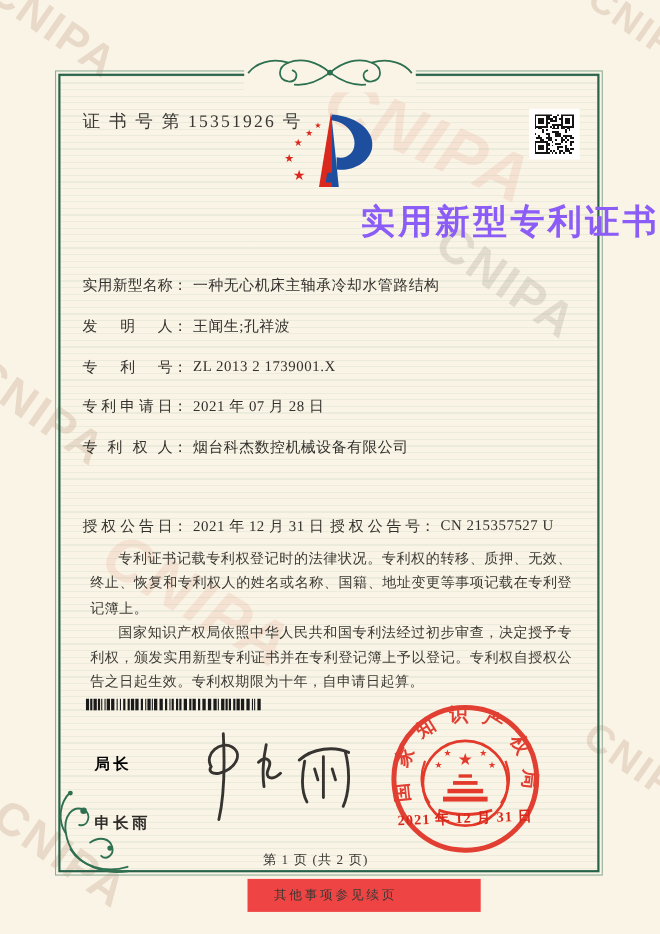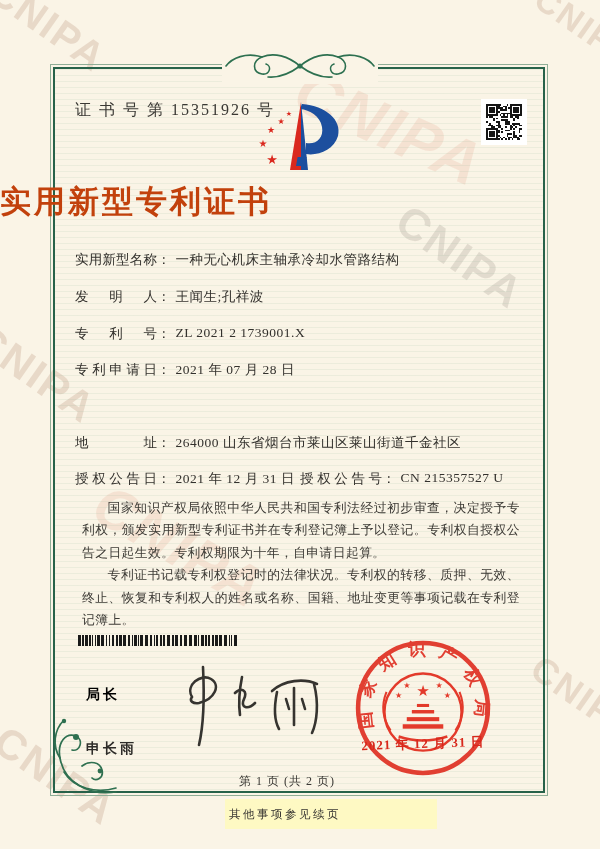--- a/index.html
+++ b/index.html
@@ -16,22 +16,22 @@
   .frame-inner{position:absolute;left:2px;top:2px;right:2px;bottom:2px;
       border:2px solid #27624a;box-sizing:border-box;
       background:repeating-linear-gradient(180deg, rgba(140,180,150,.13) 0 1px, rgba(0,0,0,0) 1px 6px);}
   .ornament-top{position:absolute;left:222px;top:48px;width:156px;height:36px;background:#faf4e6;}
   .corner-flourish{position:absolute;left:42px;top:710px;width:80px;height:88px;}
   
   .cert-no{position:absolute;left:75px;top:100px;font-size:16px;letter-spacing:2px;color:#3a3834;}
   .logo{position:absolute;left:252px;top:98px;width:96px;height:76px;}
   .qr-box{position:absolute;left:481px;top:99px;width:46px;height:46px;background:#ffffff;}
   .qr-box svg{position:absolute;left:5px;top:5px;}
-  .title{position:absolute;left:0;top:181px;width:600px;text-align:left;
-      font-size:31px;font-weight:600;letter-spacing:3px;color:#c2410c;}
+  .title{position:absolute;left:0;top:181px;width:600px;text-align:right;
+      font-size:31px;font-weight:600;letter-spacing:3px;color:#8b5cf6;}
   
   .row{position:absolute;left:75px;width:450px;height:20px;font-size:13.5px;color:#33312d;}
   .flabel{display:inline-block;width:82px;text-align:justify;text-align-last:justify;
       vertical-align:top;letter-spacing:0;}
   .fcolon{display:inline-block;vertical-align:top;}
   .fvalue{display:inline-block;vertical-align:top;margin-left:5px;letter-spacing:.5px;}
   .pair2{position:absolute;left:225px;top:0;}
   
   .body-text{position:absolute;left:82px;top:497px;width:438px;font-size:12.8px;
       line-height:22.4px;color:#3c3a35;text-align:justify;letter-spacing:.4px;}
@@ -44,22 +44,22 @@
   .signer-name{position:absolute;left:86px;top:740px;font-size:14px;letter-spacing:3px;
       font-weight:bold;color:#2e2c29;}
   .signature{position:absolute;left:172px;top:663px;width:185px;height:88px;}
   
   .seal{position:absolute;left:352px;top:637px;width:142px;height:142px;opacity:.93;}
   .seal-date{position:absolute;left:352px;top:735px;width:142px;text-align:center;
       font-size:13px;color:#d8281c;letter-spacing:1px;transform:rotate(-2deg);font-weight:bold;}
   
   .page-indicator{position:absolute;left:50px;top:773px;width:500px;text-align:center;
       font-size:12px;color:#3a3834;letter-spacing:1px;transform:translateX(-13px);}
-  .cont-note{position:absolute;left:225px;top:799px;width:212px;height:30px;background:#fef9c3;
-      font-size:11.5px;color:#3a3834;letter-spacing:2.5px;line-height:30px;padding-left:4px;
+  .cont-note{position:absolute;left:225px;top:799px;width:212px;height:30px;background:#ef4444;
+      font-size:11.5px;color:#3a3834;letter-spacing:2.5px;line-height:30px;padding-left:24px;
       box-sizing:border-box;}
   svg{display:block;}
 </style>
 </head>
 <body>
 
 <div class="page">
 
   <div class="wm" style="left:-18px;top:2px;font-size:40px;">CNIPA</div>
   <div class="wm" style="left:528px;top:8px;font-size:34px;">CNIPA</div>
@@ -343,38 +343,38 @@
 
   <div class="title">实用新型专利证书</div>
 
   <div class="row" style="top:251px">
     <span class="flabel">实用新型名称</span><span class="fcolon">：</span><span class="fvalue">一种无心机床主轴承冷却水管路结构</span>
   </div>
   <div class="row" style="top:288px">
     <span class="flabel">发明人</span><span class="fcolon">：</span><span class="fvalue">王闻生;孔祥波</span>
   </div>
   <div class="row" style="top:325px">
-    <span class="flabel">专利号</span><span class="fcolon">：</span><span class="fvalue">ZL 2021 2 1739001.X</span>
+    <span class="flabel">专利号</span><span class="fcolon">：</span><span class="fvalue">ZL 2013 2 1739001.X</span>
   </div>
   <div class="row" style="top:361px">
     <span class="flabel">专利申请日</span><span class="fcolon">：</span><span class="fvalue">2021 年 07 月 28 日</span>
   </div>
-  <div class="row" style="top:434px">
-    <span class="flabel">地址</span><span class="fcolon">：</span><span class="fvalue">264000 山东省烟台市莱山区莱山街道千金社区</span>
+  <div class="row" style="top:398px">
+    <span class="flabel">专利权人</span><span class="fcolon">：</span><span class="fvalue">烟台科杰数控机械设备有限公司</span>
   </div>
   <div class="row" style="top:470px">
     <span class="flabel">授权公告日</span><span class="fcolon">：</span><span class="fvalue">2021 年 12 月 31 日</span>
     <span class="pair2">
       <span class="flabel">授权公告号</span><span class="fcolon">：</span><span class="fvalue">CN 215357527 U</span>
     </span>
   </div>
 
   <div class="body-text">
+    <p>专利证书记载专利权登记时的法律状况。专利权的转移、质押、无效、终止、恢复和专利权人的姓名或名称、国籍、地址变更等事项记载在专利登记簿上。</p>
     <p>国家知识产权局依照中华人民共和国专利法经过初步审查，决定授予专利权，颁发实用新型专利证书并在专利登记簿上予以登记。专利权自授权公告之日起生效。专利权期限为十年，自申请日起算。</p>
-    <p>专利证书记载专利权登记时的法律状况。专利权的转移、质押、无效、终止、恢复和专利权人的姓名或名称、国籍、地址变更等事项记载在专利登记簿上。</p>
   </div>
 
   <div class="barcode">
     <svg id="bars" width="162" height="11">
         <rect x="0" y="0" width="3" height="11" fill="#1a1a1a"></rect>
         <rect x="4" y="0" width="2" height="11" fill="#1a1a1a"></rect>
         <rect x="7" y="0" width="3" height="11" fill="#1a1a1a"></rect>
         <rect x="11" y="0" width="2" height="11" fill="#1a1a1a"></rect>
         <rect x="14" y="0" width="1" height="11" fill="#1a1a1a"></rect>
         <rect x="17" y="0" width="1" height="11" fill="#1a1a1a"></rect>

